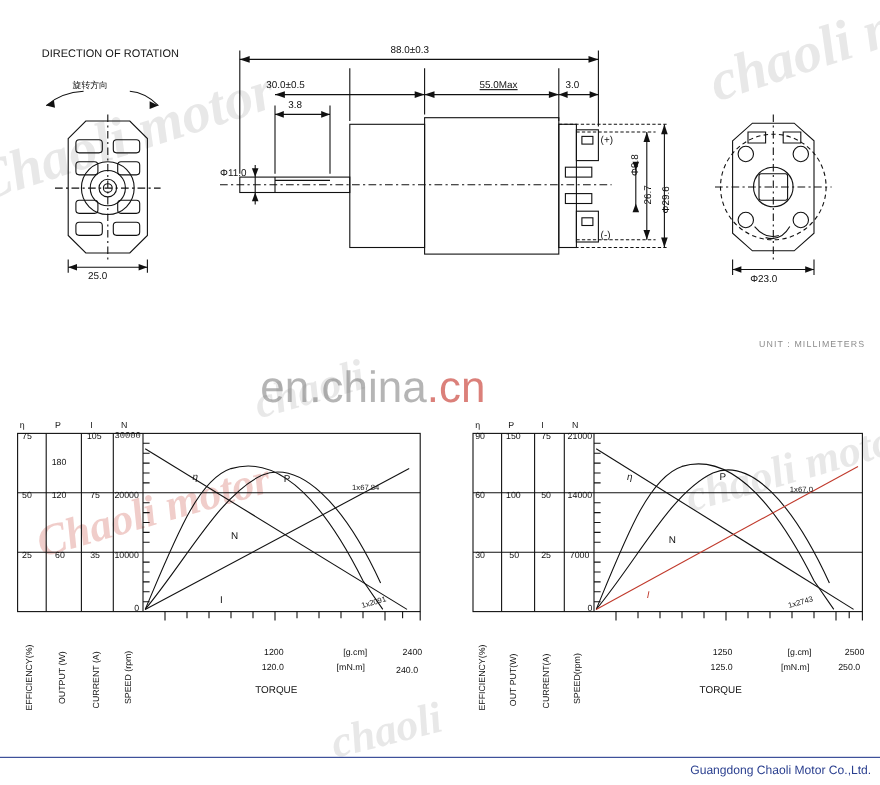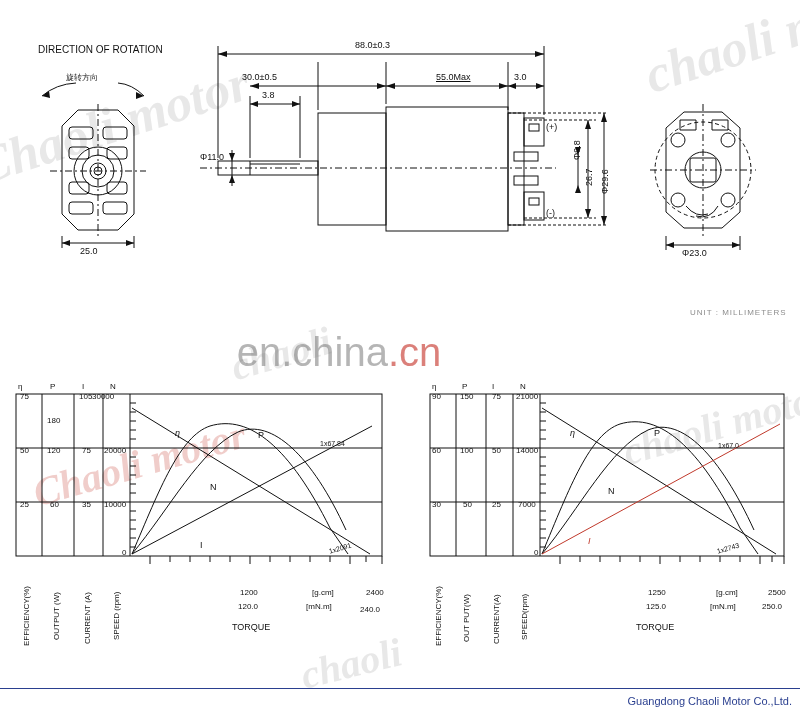--- a/index.html
+++ b/index.html
@@ -274,21 +274,21 @@
 </svg>
 
 <div class="abs lbl-sm" style="left:18px;top:382px;">η</div>
 <div class="abs lbl-sm" style="left:50px;top:382px;">P</div>
 <div class="abs lbl-sm" style="left:82px;top:382px;">I</div>
 <div class="abs lbl-sm" style="left:110px;top:382px;">N</div>
 
 <div class="abs lbl-sm" style="left:20px;top:392px;">75</div>
 <div class="abs lbl-sm" style="left:47px;top:416px;">180</div>
 <div class="abs lbl-sm" style="left:79px;top:392px;">105</div>
-<div class="abs lbl-sm" style="left:92px;top:392px;">30000</div>
+<div class="abs lbl-sm" style="left:104px;top:392px;font-family:Liberation Mono, monospace;">30000</div>
 
 <div class="abs lbl-sm" style="left:20px;top:446px;">50</div>
 <div class="abs lbl-sm" style="left:47px;top:446px;">120</div>
 <div class="abs lbl-sm" style="left:82px;top:446px;">75</div>
 <div class="abs lbl-sm" style="left:104px;top:446px;">20000</div>
 
 <div class="abs lbl-sm" style="left:20px;top:500px;">25</div>
 <div class="abs lbl-sm" style="left:50px;top:500px;">60</div>
 <div class="abs lbl-sm" style="left:82px;top:500px;">35</div>
 <div class="abs lbl-sm" style="left:104px;top:500px;">10000</div>

